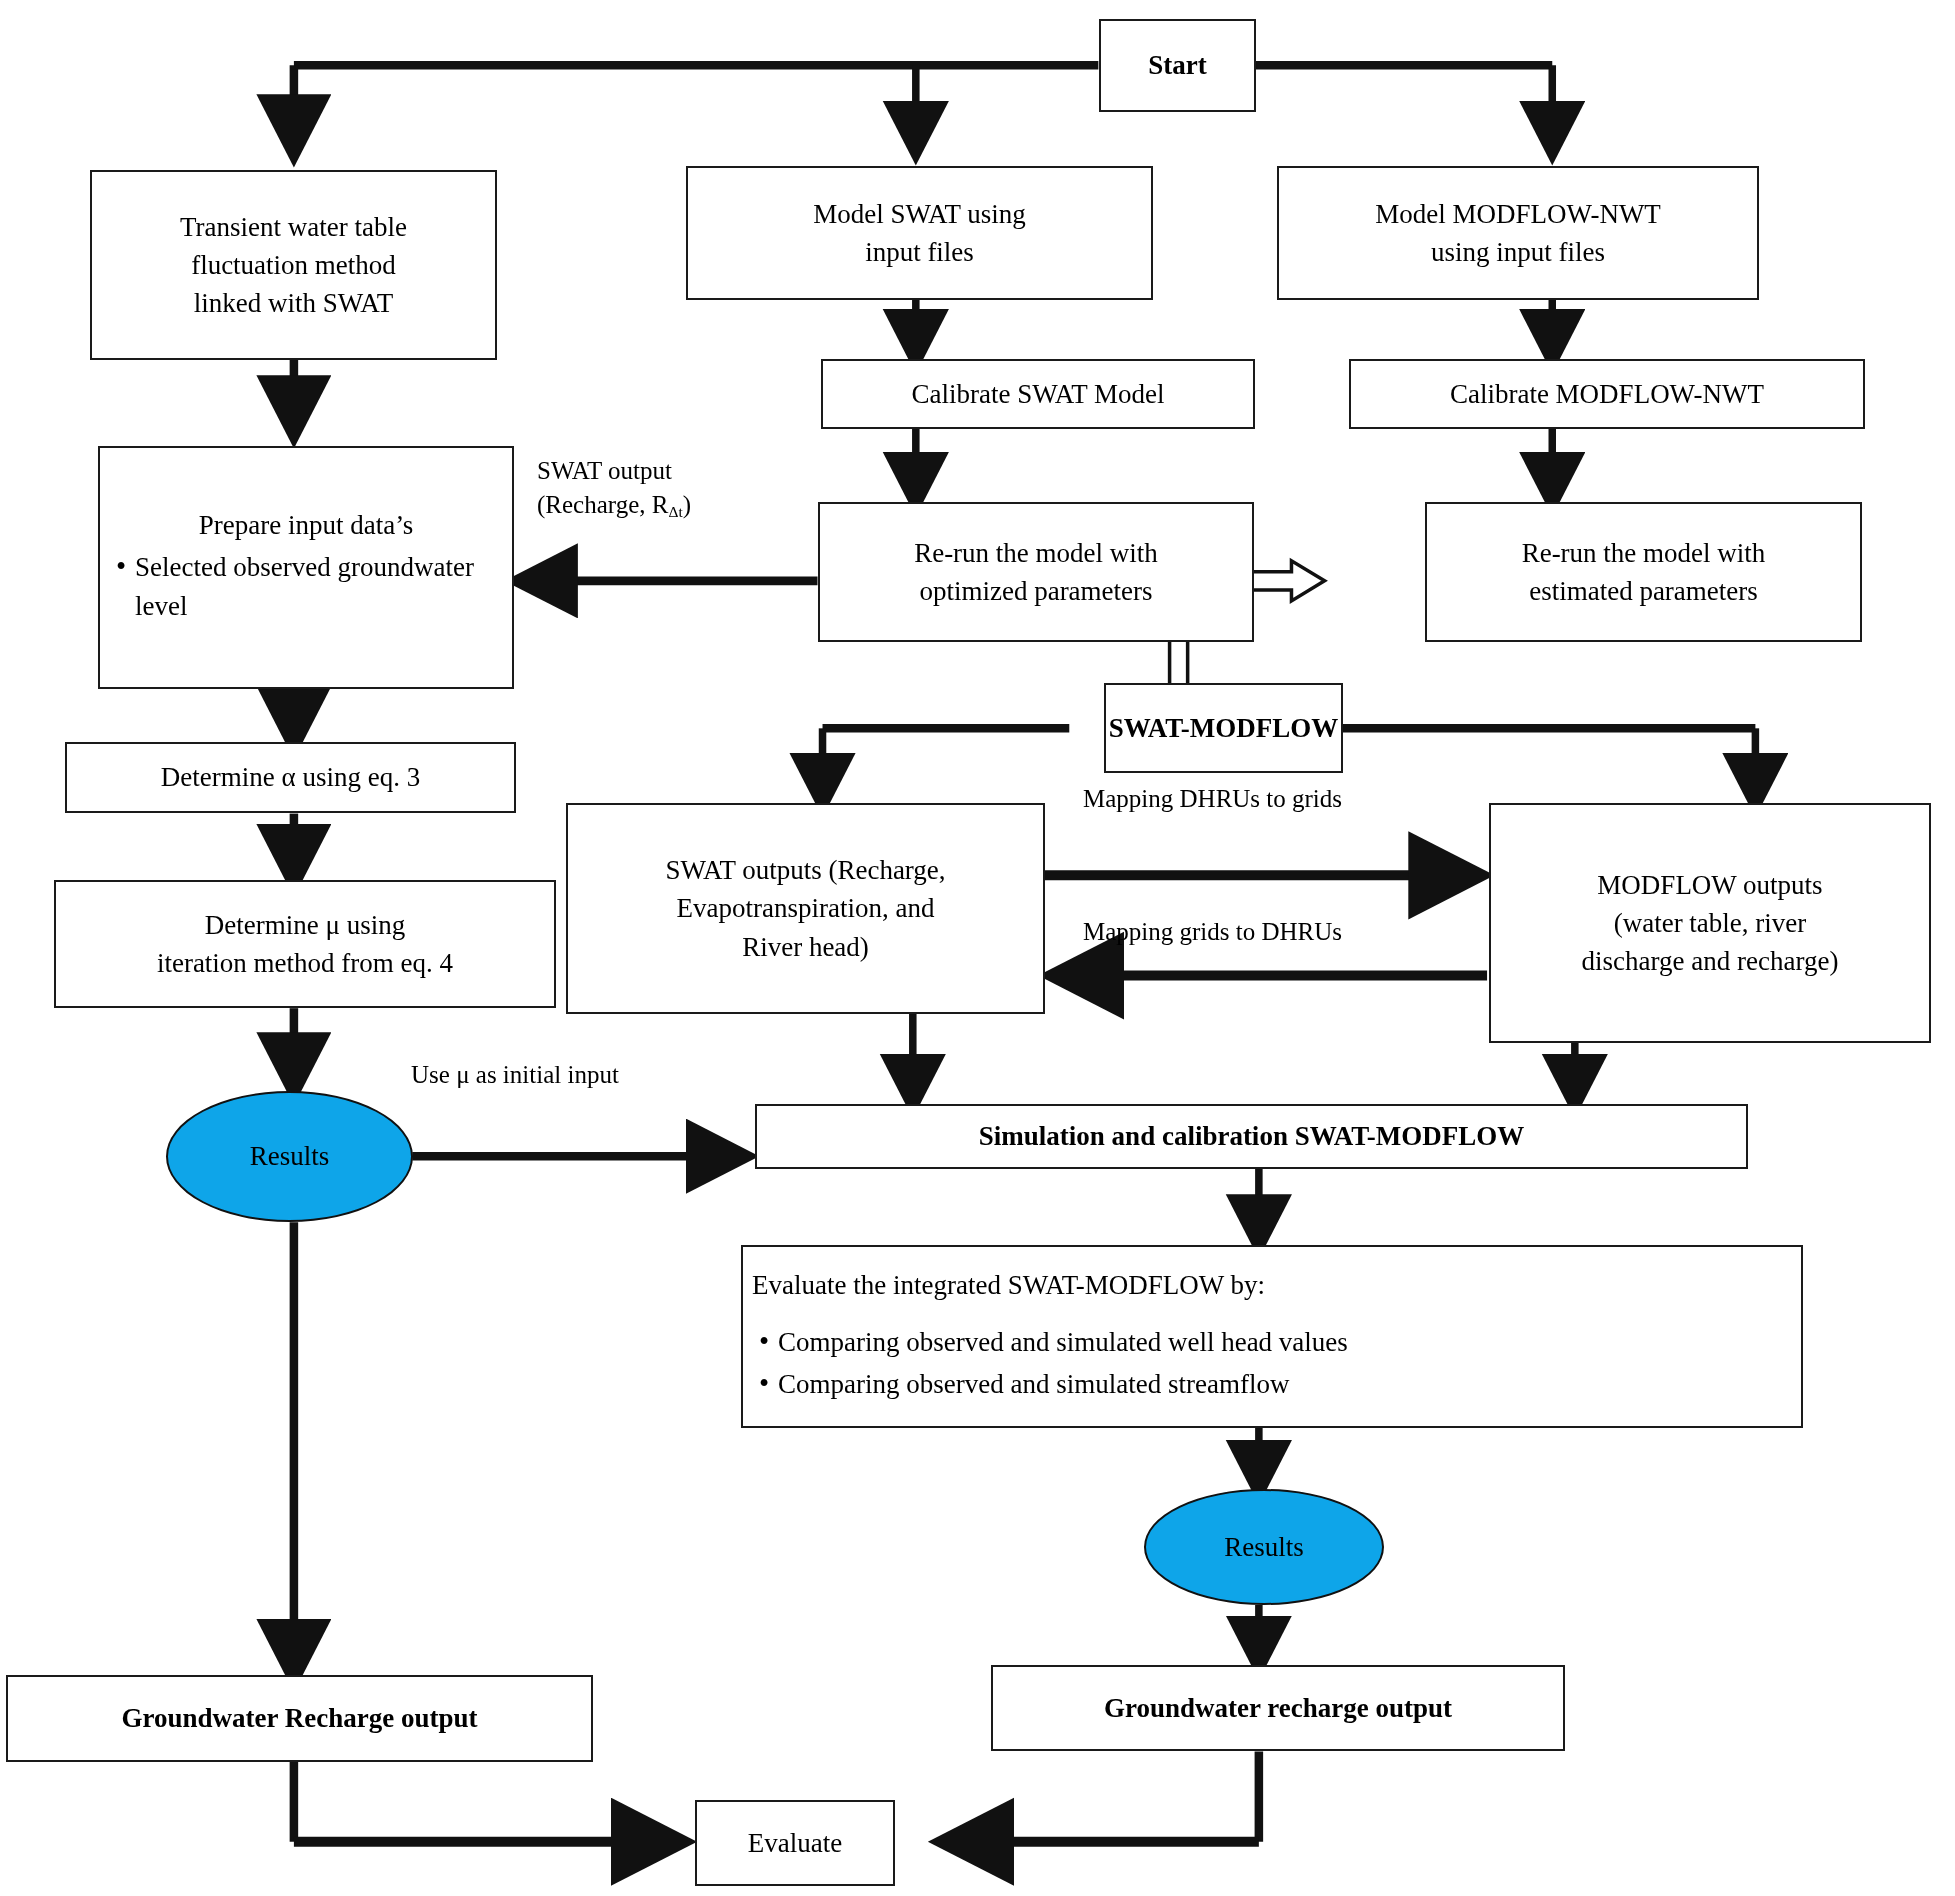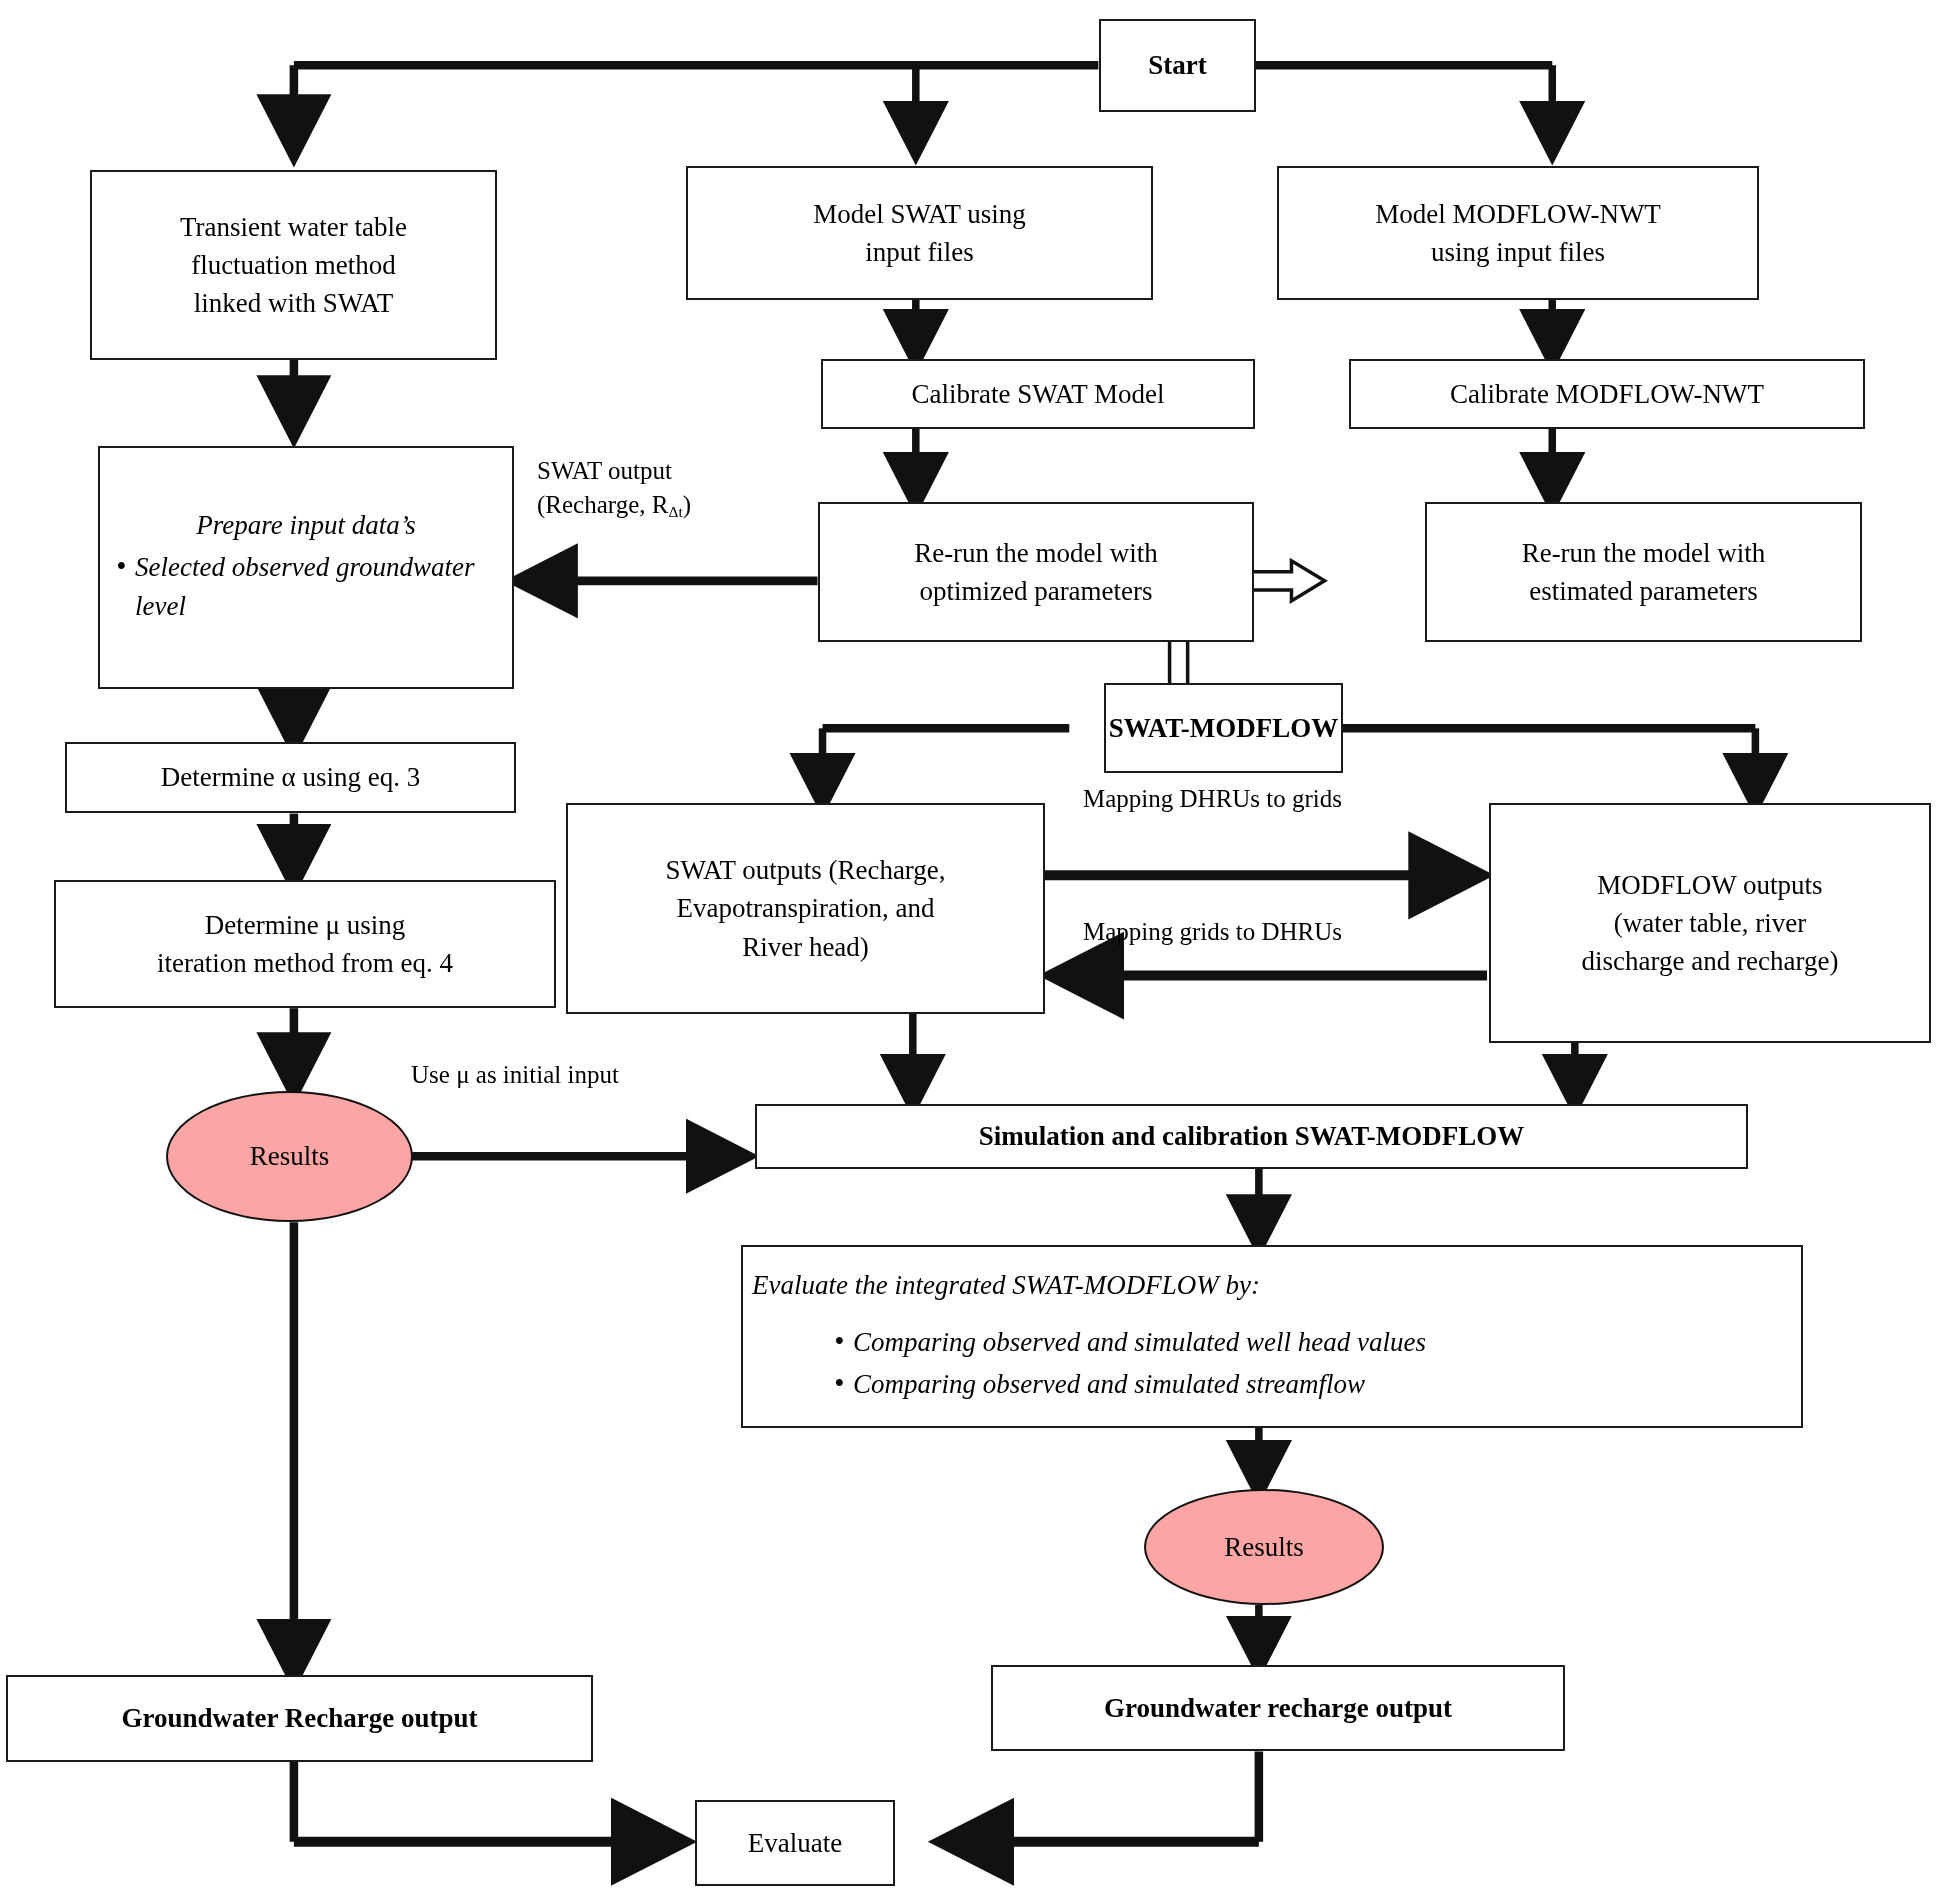--- a/index.html
+++ b/index.html
@@ -33,25 +33,24 @@
     justify-content: center;
     text-align: center;
     color: #000000;
     line-height: 1.42;
     z-index: 3;
   }
   .node .ln { display: block; width: 100%; }
   .fs-base { font-size: 27px; }
   .bold { font-weight: bold; }
   .node.bulletbox {
-    align-items: flex-start;
+    align-items: flex-end;
     justify-content: center;
     text-align: left;
     padding: 5px 9px;
-    font-style: italic;
   }
   .node.bulletbox .hdr { text-align: center; width: 100%; }
   .bullets { list-style: none; margin: 0; padding: 0; width: 100%; }
   .bullets li {
     position: relative;
     padding-left: 26px;
     margin: 4px 0;
   }
   .bullets li::before {
     content: "\2022";
@@ -59,21 +58,21 @@
     left: 7px;
     top: -2px;
     font-size: 29px;
     line-height: 1.42;
   }
   .ellipse {
     position: absolute;
     box-sizing: border-box;
     border: 2px solid #111111;
     border-radius: 50%;
-    background: #fca5a5;
+    background: #0ea5e9;
     display: flex;
     align-items: center;
     justify-content: center;
     text-align: center;
     font-size: 27px;
     color: #000;
     z-index: 3;
   }
   .edgelabel {
     position: absolute;

